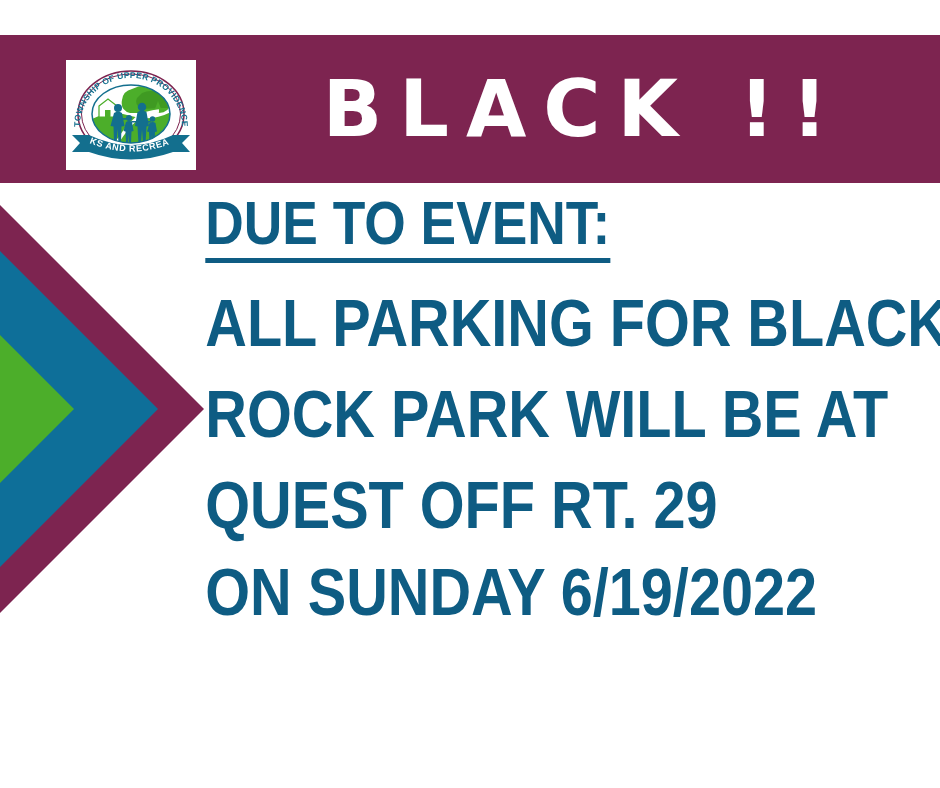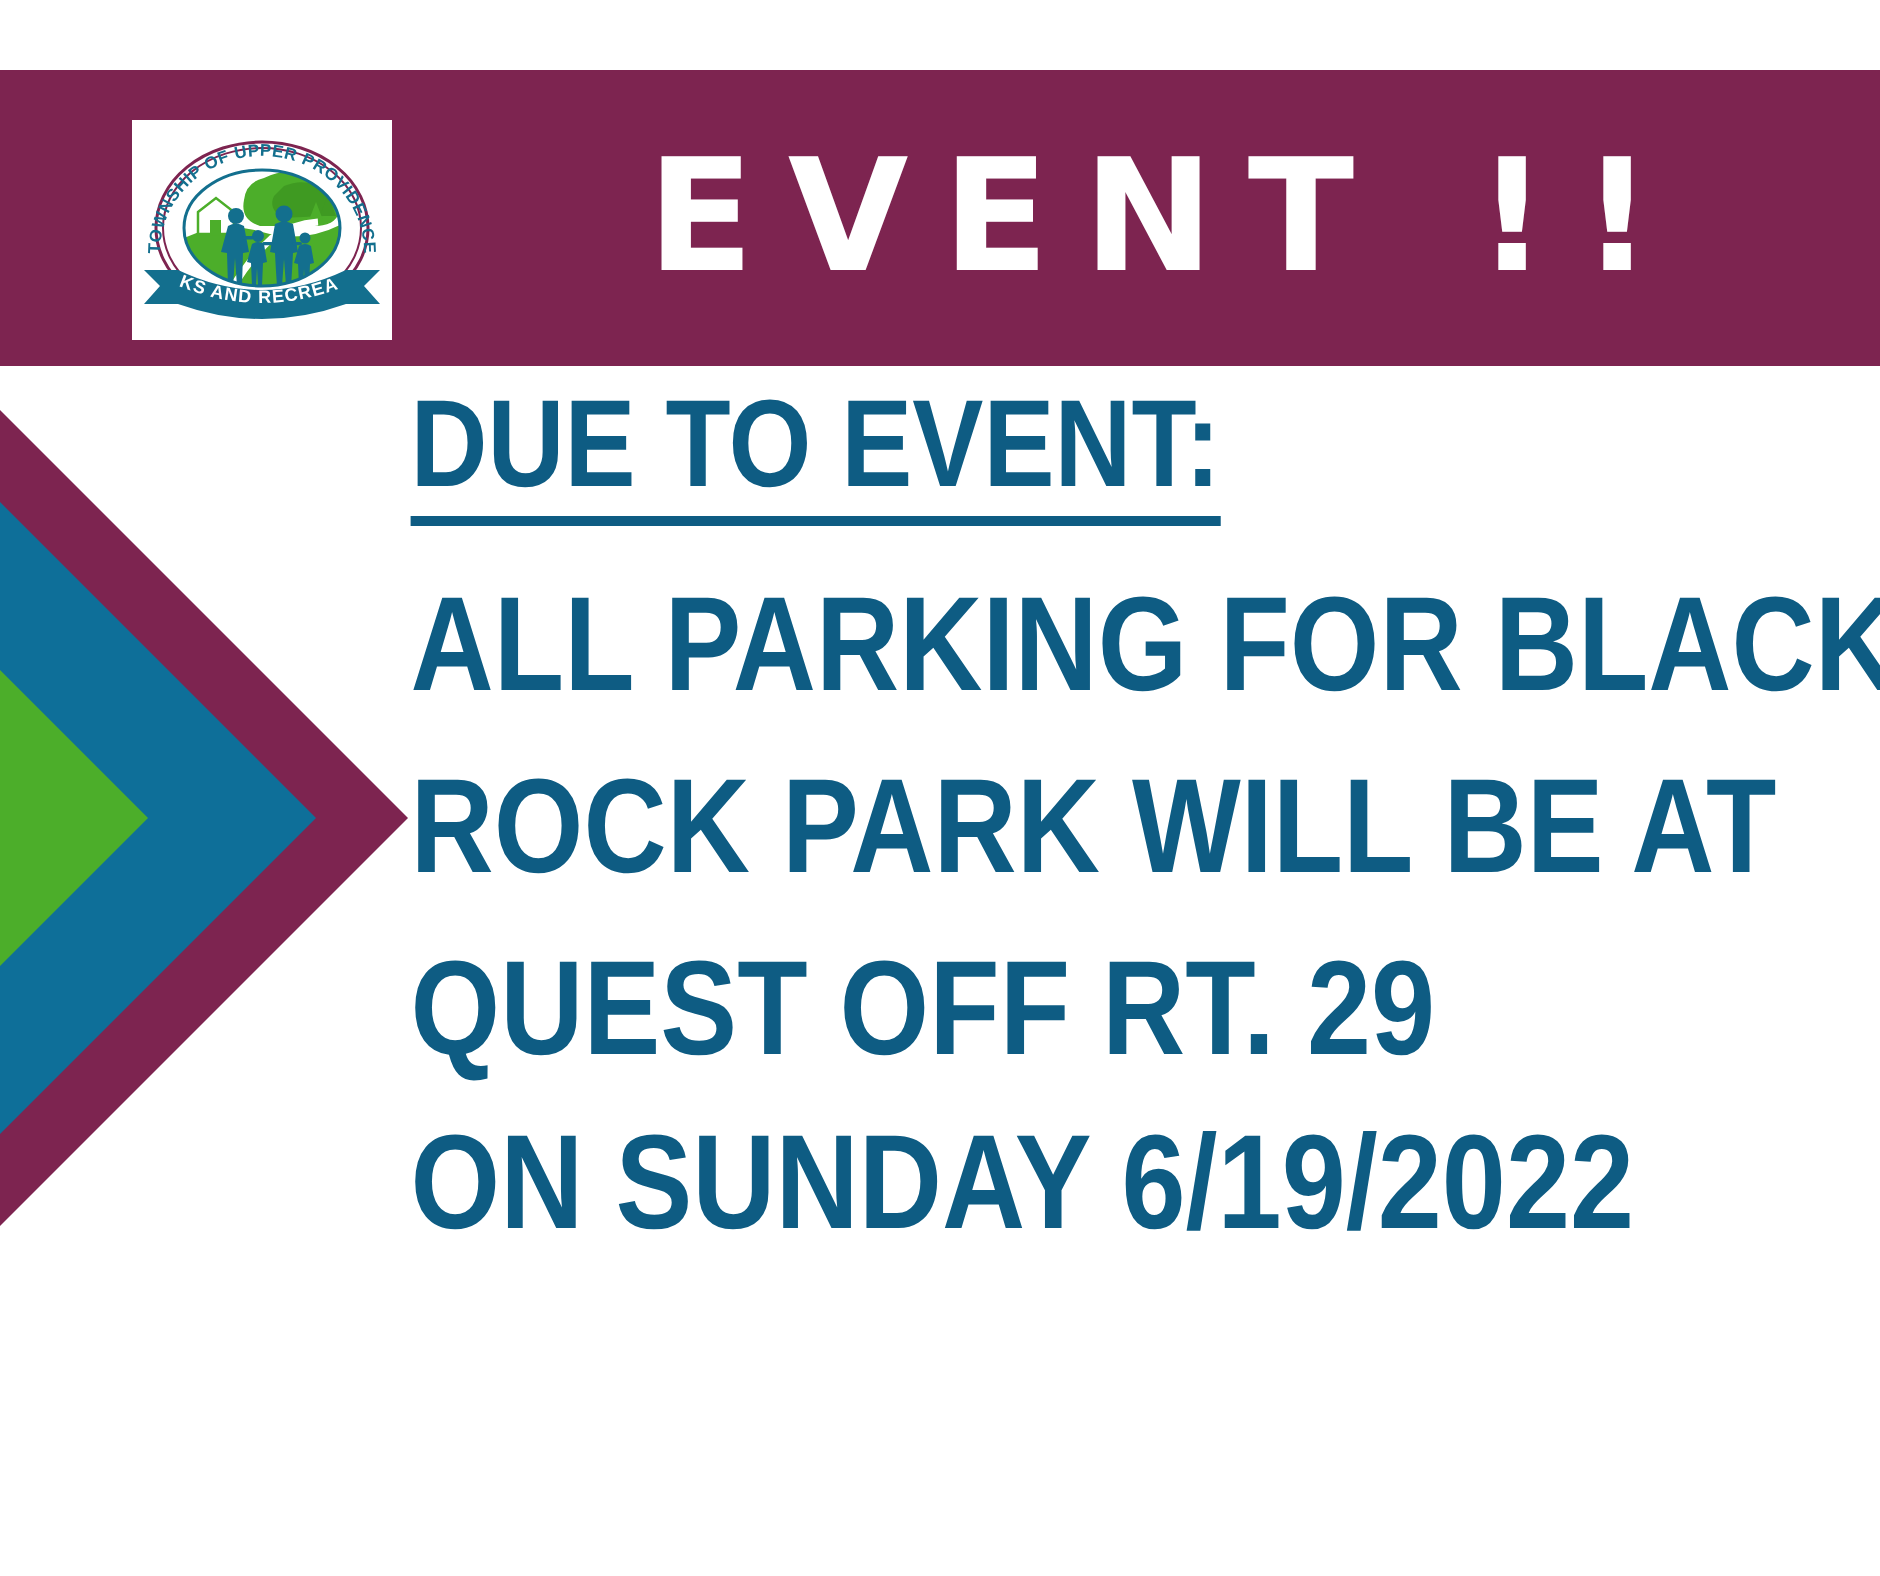--- a/index.html
+++ b/index.html
@@ -199,21 +199,21 @@
           <textPath href="#arcTop" startOffset="50%" text-anchor="middle">TOWNSHIP OF UPPER PROVIDENCE</textPath>
         </text>
 
         <path d="M12 150 L46 150 Q130 190 214 150 L248 150 L232 166 L248 184 L214 184 Q130 214 46 184 L12 184 L28 166 Z" fill="#136f8e"></path>
         <text font-family="'Liberation Sans', sans-serif" font-size="18" font-weight="bold" fill="#ffffff" letter-spacing="1.2">
           <textPath href="#arcBanner" startOffset="50%" text-anchor="middle">PARKS AND RECREATION</textPath>
         </text>
       </svg>
     </div>
 
-    <div class="notice-title">EVENT !!</div>
+    <div class="notice-title">BLACK !!</div>
   </div>
 
   <div class="chevron">
     <svg width="210" height="408" viewBox="0 0 210 408">
       <polygon points="-100,0 0,0 204,204 0,408 -100,408 104,204" fill="#7d2450"></polygon>
       <polygon points="-100,46 0,46 158,204 0,362 -100,362 58,204" fill="#0e6f99"></polygon>
       <polygon points="-100,130 0,130 74,204 0,278 -100,278 -26,204" fill="#4cae2a"></polygon>
     </svg>
   </div>
 

